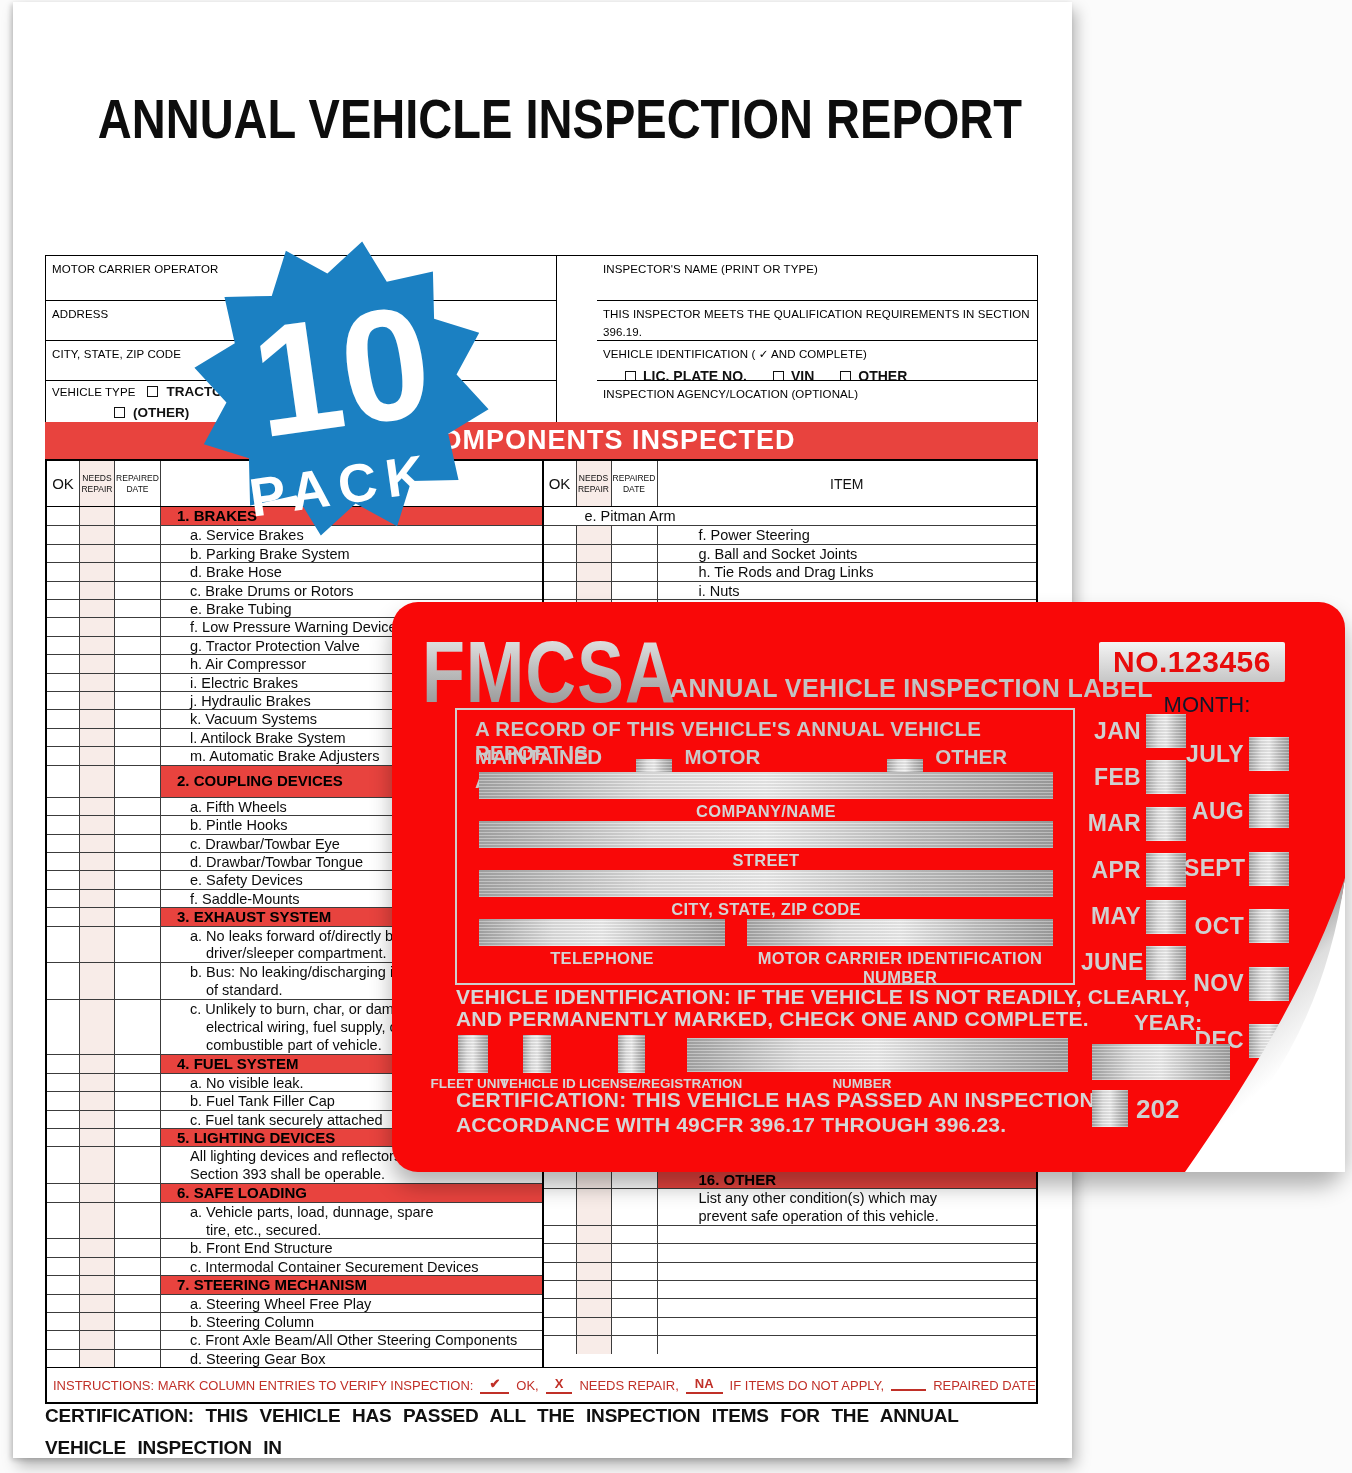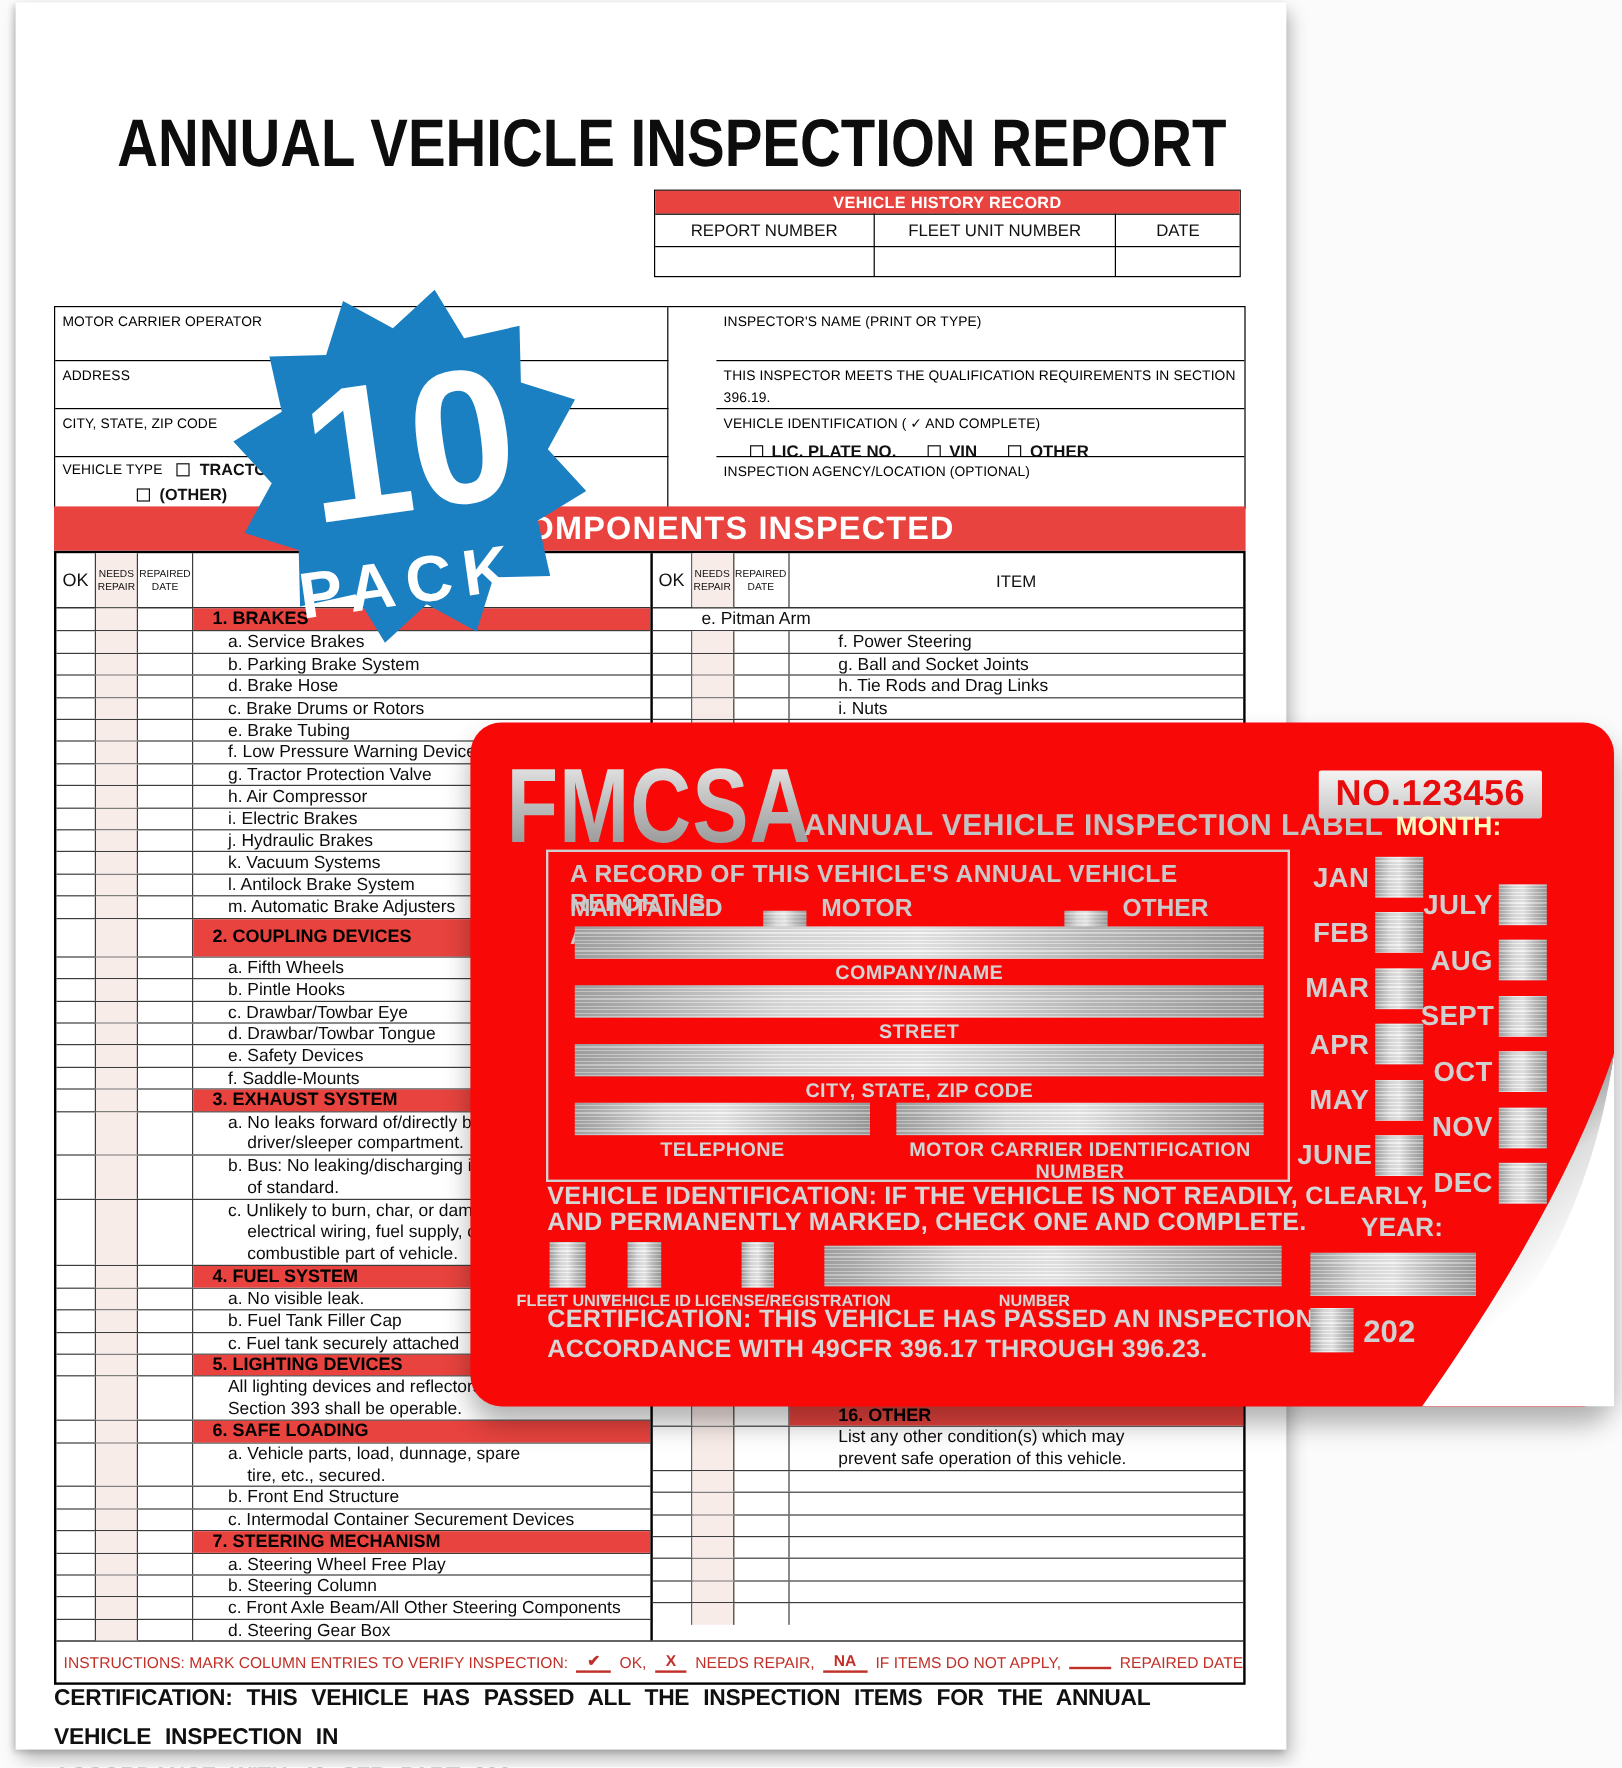--- a/index.html
+++ b/index.html
@@ -90,72 +90,59 @@
   .silver{background-image:repeating-linear-gradient(0deg, rgba(255,255,255,.28) 0 1px, rgba(0,0,0,.07) 1px 3px),
           linear-gradient(90deg,#a9a9a9,#e3e3e3 30%,#f0f0f0 50%,#c4c4c4 75%,#a2a2a2);}
   .brand{position:absolute;left:30px;top:26px;font-size:88px;font-weight:bold;line-height:1;letter-spacing:1px;
          transform:scaleX(.80);transform-origin:left;
          background:linear-gradient(180deg,#ededed 0%,#bdbdbd 48%,#8e8e8e 100%);
          -webkit-background-clip:text;background-clip:text;color:transparent;}
   .label-title{position:absolute;left:278px;top:72px;font-size:25px;font-weight:bold;color:#c3c3c3;letter-spacing:.4px;}
   .no-box{position:absolute;left:707px;top:40px;width:186px;height:40px;border-radius:2px;
           background:linear-gradient(180deg,#f4f4f4,#c6c6c6);display:flex;align-items:center;justify-content:center;}
   .no-box span{color:#e80c0c;font-size:30px;font-weight:bold;letter-spacing:.5px;}
-  .month-head{position:absolute;left:735px;top:74px;width:160px;text-align:center;font-size:22px;font-weight:bold;color:#fef9c3;}
+  .month-head{position:absolute;left:735px;top:90px;width:160px;text-align:center;font-size:22px;font-weight:normal;color:#0f172a;}
   .inner-box{position:absolute;left:63px;top:106px;width:620px;height:277px;border:2px solid #cfcfcf;box-sizing:border-box;}
   .rec1{position:absolute;left:18px;top:7px;font-size:20.5px;font-weight:bold;color:#c9c9c9;letter-spacing:.3px;}
   .rec2{position:absolute;left:18px;top:35px;display:flex;align-items:center;gap:12px;font-size:20.5px;font-weight:bold;color:#c9c9c9;}
   .rec2 .sq{width:40px;height:21px;}
   .fbar{position:absolute;height:27px;}
   .b1{left:22px;width:574px;top:62px;} .b2{left:22px;width:574px;top:111px;} .b3{left:22px;width:574px;top:160px;}
   .b4{left:22px;width:246px;top:209px;} .b5{left:290px;width:306px;top:209px;}
   .flabel{position:absolute;text-align:center;font-size:16.5px;font-weight:bold;color:#d4d4d4;letter-spacing:.3px;}
   .l1{left:22px;width:574px;top:92px;} .l2{left:22px;width:574px;top:141px;} .l3{left:22px;width:574px;top:190px;}
   .l4{left:22px;width:246px;top:239px;} .l5{left:290px;width:306px;top:239px;}
   .vid-text{position:absolute;left:64px;top:384px;font-size:21px;font-weight:bold;color:#d6d6d6;line-height:22px;letter-spacing:.2px;}
   .sfbox{position:absolute;top:433px;height:38px;}
   .sf1{left:66px;width:30px;} .sf2{left:131px;width:28px;} .sf3{left:226px;width:27px;}
   .nbar{position:absolute;left:295px;top:436px;width:381px;height:34px;}
   .sflabel{position:absolute;top:474px;font-size:13.5px;font-weight:bold;color:#d6d6d6;text-align:center;}
   .sfl1{left:30px;width:95px;} .sfl2{left:98px;width:96px;} .sfl3{left:187px;width:160px;} .sfl4{left:390px;width:160px;}
   .cert-label{position:absolute;left:64px;top:485px;font-size:21px;font-weight:bold;color:#d6d6d6;line-height:25px;letter-spacing:.2px;}
   .mcol{position:absolute;display:flex;flex-direction:column;}
   .mcol-left{left:689px;top:112px;}
-  .mcol-right{left:792px;top:135px;}
+  .mcol-right{left:792px;top:135px;gap:11px;}
   .month{display:flex;align-items:center;height:34px;margin-bottom:12.4px;}
   .mlabel{font-size:23px;font-weight:bold;color:#d0d0d0;width:60px;text-align:right;margin-right:5px;letter-spacing:.3px;}
   .mbox{width:40px;height:34px;}
   .year-label{position:absolute;left:742px;top:408px;font-size:22px;font-weight:bold;color:#d0d0d0;}
   .year-bar{position:absolute;left:700px;top:442px;width:138px;height:36px;}
   .year-box{position:absolute;left:700px;top:488px;width:36px;height:37px;}
   .year-prefix{position:absolute;left:744px;top:492px;font-size:26px;font-weight:bold;color:#d0d0d0;}
   .curl{position:absolute;right:0;bottom:0;width:250px;height:330px;}
 </style>
 </head>
 <body>
 
 <div class="canvas">
 
   <div class="page">
 
     <div class="title">ANNUAL VEHICLE INSPECTION REPORT</div>
 
-    <div class="history">
-      <div class="history-title">VEHICLE HISTORY RECORD</div>
-      <div class="history-row history-cols">
-        <div class="hc1">REPORT NUMBER</div>
-        <div class="hc2">FLEET UNIT NUMBER</div>
-        <div class="hc3">DATE</div>
-      </div>
-      <div class="history-row history-empty">
-        <div class="hc1"></div>
-        <div class="hc2"></div>
-        <div class="hc3"></div>
-      </div>
-    </div>
 
     <div class="info-grid">
       <div class="icell">
         <span class="ilabel">MOTOR CARRIER OPERATOR</span>
       </div>
       <div class="icell">
         <span class="ilabel">INSPECTOR'S NAME (PRINT OR TYPE)</span>
       </div>
       <div class="icell">
         <span class="ilabel">ADDRESS</span>

